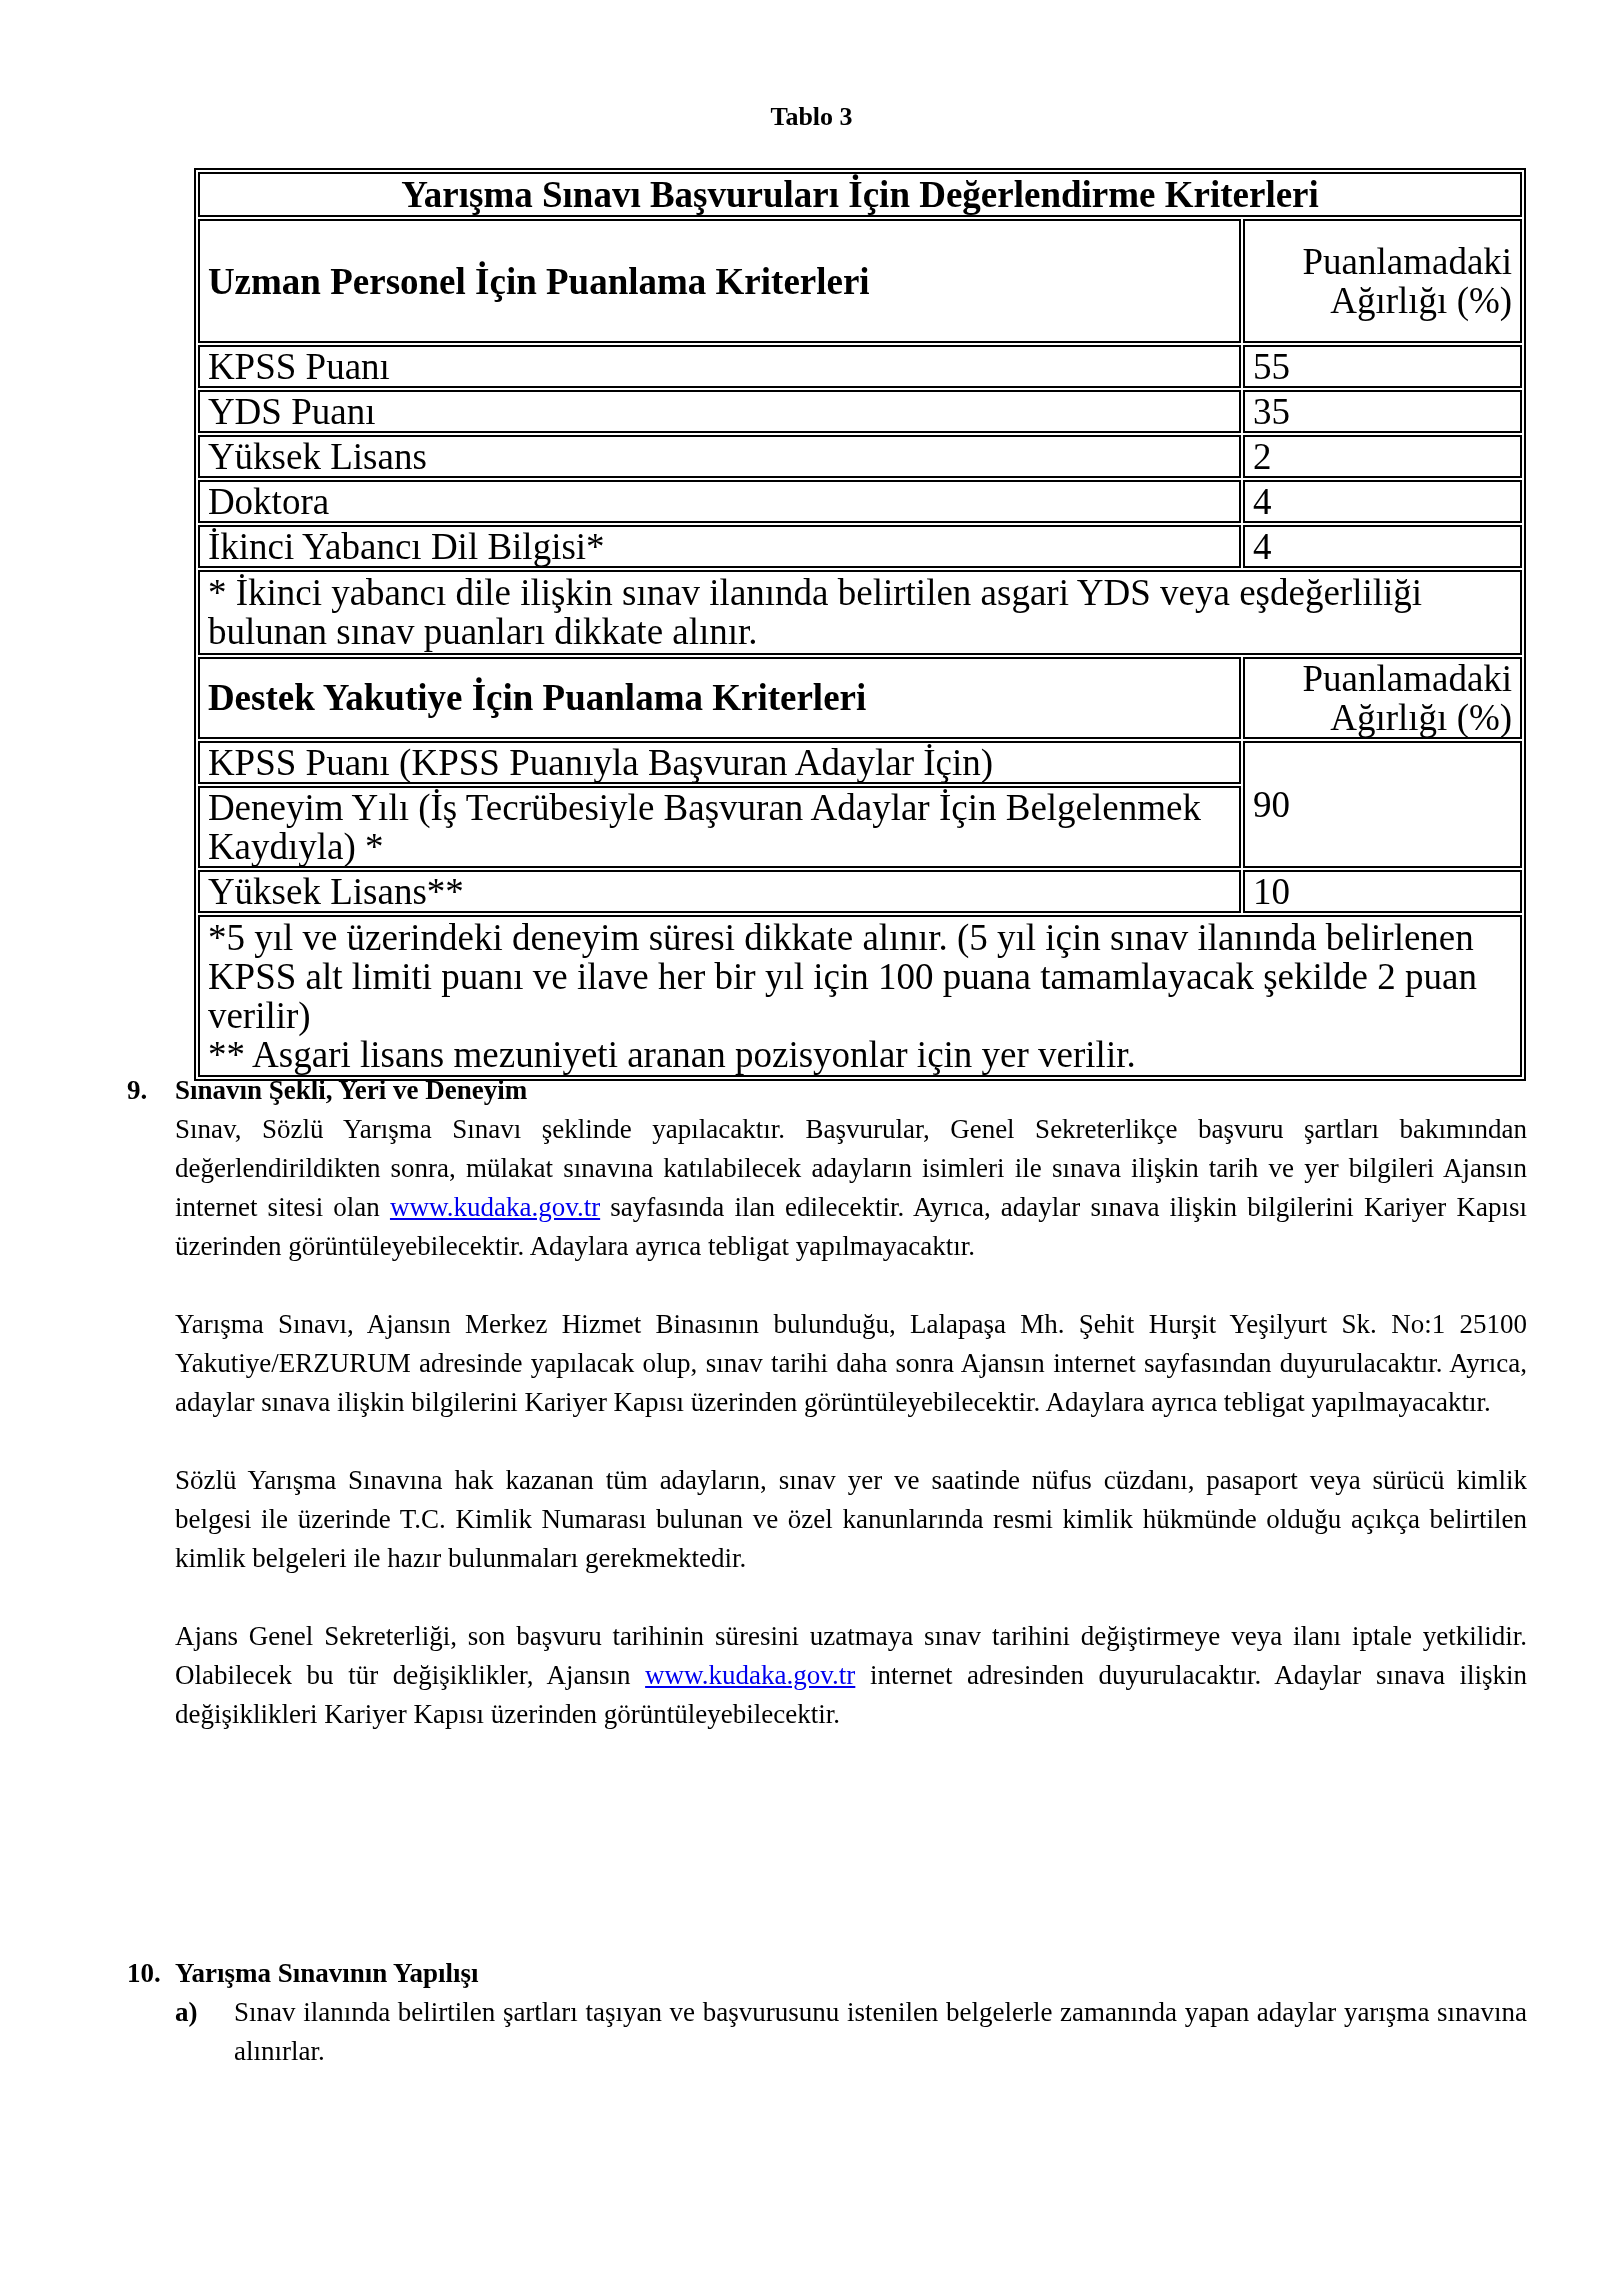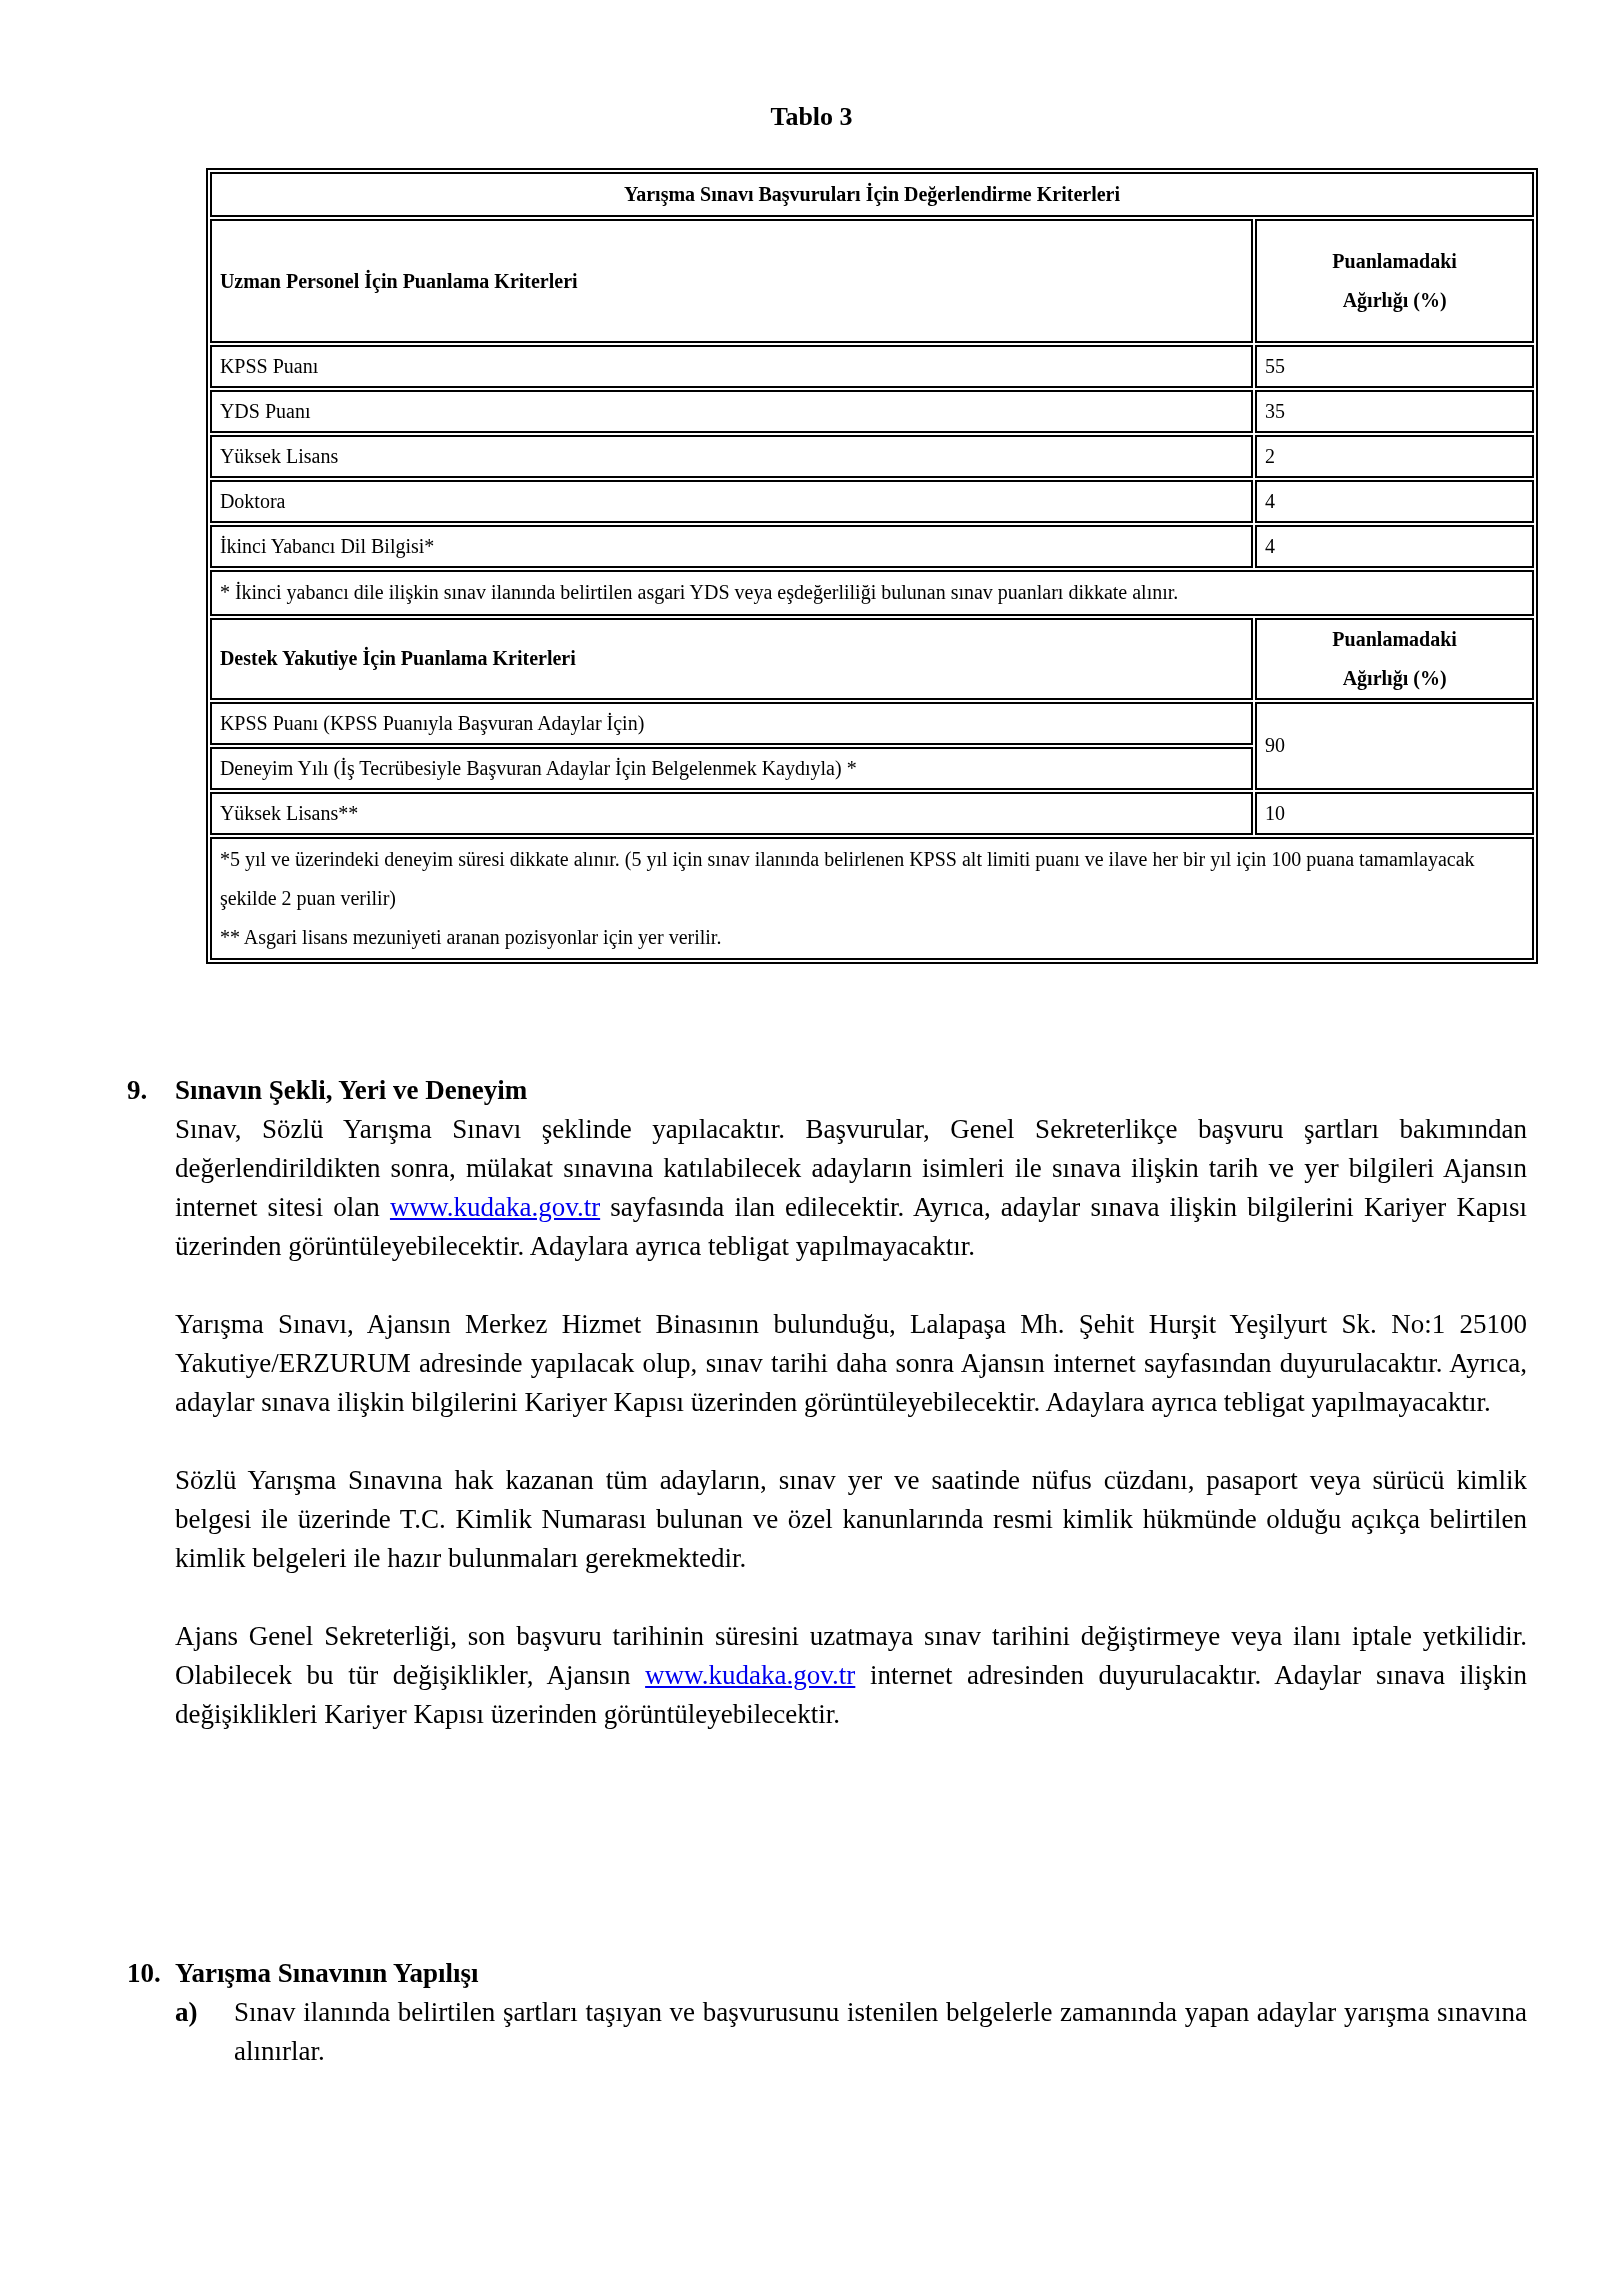--- a/index.html
+++ b/index.html
@@ -5,32 +5,32 @@
   html, body { margin: 0; padding: 0; background: #ffffff; }
   body {
     width: 1623px; height: 2295px; position: relative; overflow: hidden;
     font-family: "Liberation Serif", "DejaVu Serif", serif; color: #000;
   }
   .caption {
     position: absolute; top: 97px; left: 0; width: 1623px; text-align: center;
     font-weight: bold; font-size: 26px; line-height: 39px;
   }
   table.crit {
-    position: absolute; left: 206px; top: 168px; width: 1332px;
+    position: absolute; left: 194px; top: 168px; width: 1332px;
     border: 2.6px double #000; border-collapse: separate; border-spacing: 2.6px;
-    font-size: 20px; line-height: 39px;
+    font-size: 37px; line-height: 39px;
   }
   table.crit td {
     border: 2px double #000; padding: 0 7.9px; vertical-align: middle;
   }
   table.crit td.val { width: 259px; text-align: left; }
   table.crit td.hdr-title { text-align: center; font-weight: bold; height: 41px; }
   table.crit td.sec { font-weight: bold; height: 120px; }
   table.crit td.sec2 { font-weight: bold; height: 76px; }
-  table.crit td.valhdr { font-weight: bold; text-align: center; }
+  table.crit td.valhdr { font-weight: normal; text-align: right; }
   table.crit tr.row td { height: 39px; }
   table.crit td.note { padding: 1.3px 7.9px; }
   a.link { color: #0000ee; text-decoration: underline; }
 
   .section {
     position: absolute; left: 127px; width: 1400px;
     font-size: 27px; line-height: 39px;
   }
   .sec-head { font-weight: bold; display: flex; }
   .sec-num { width: 48px; flex: none; }

